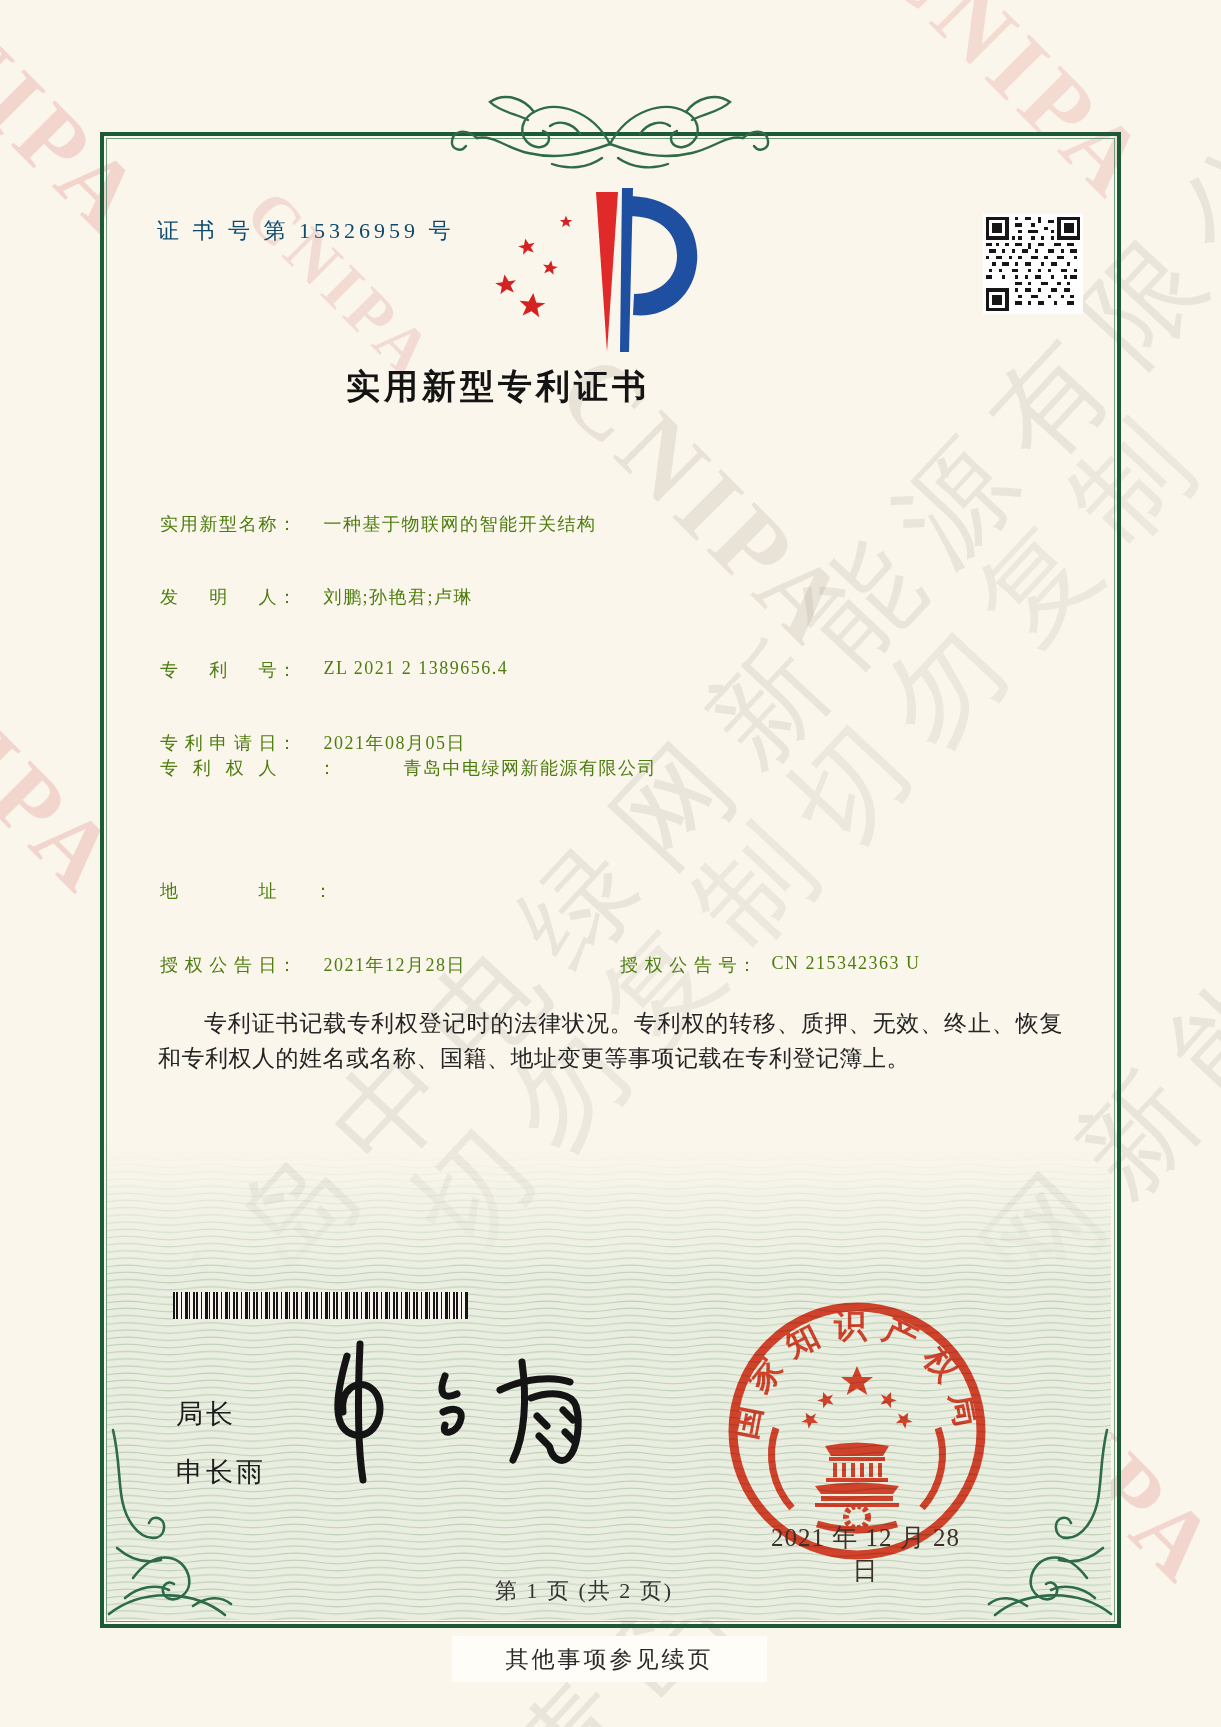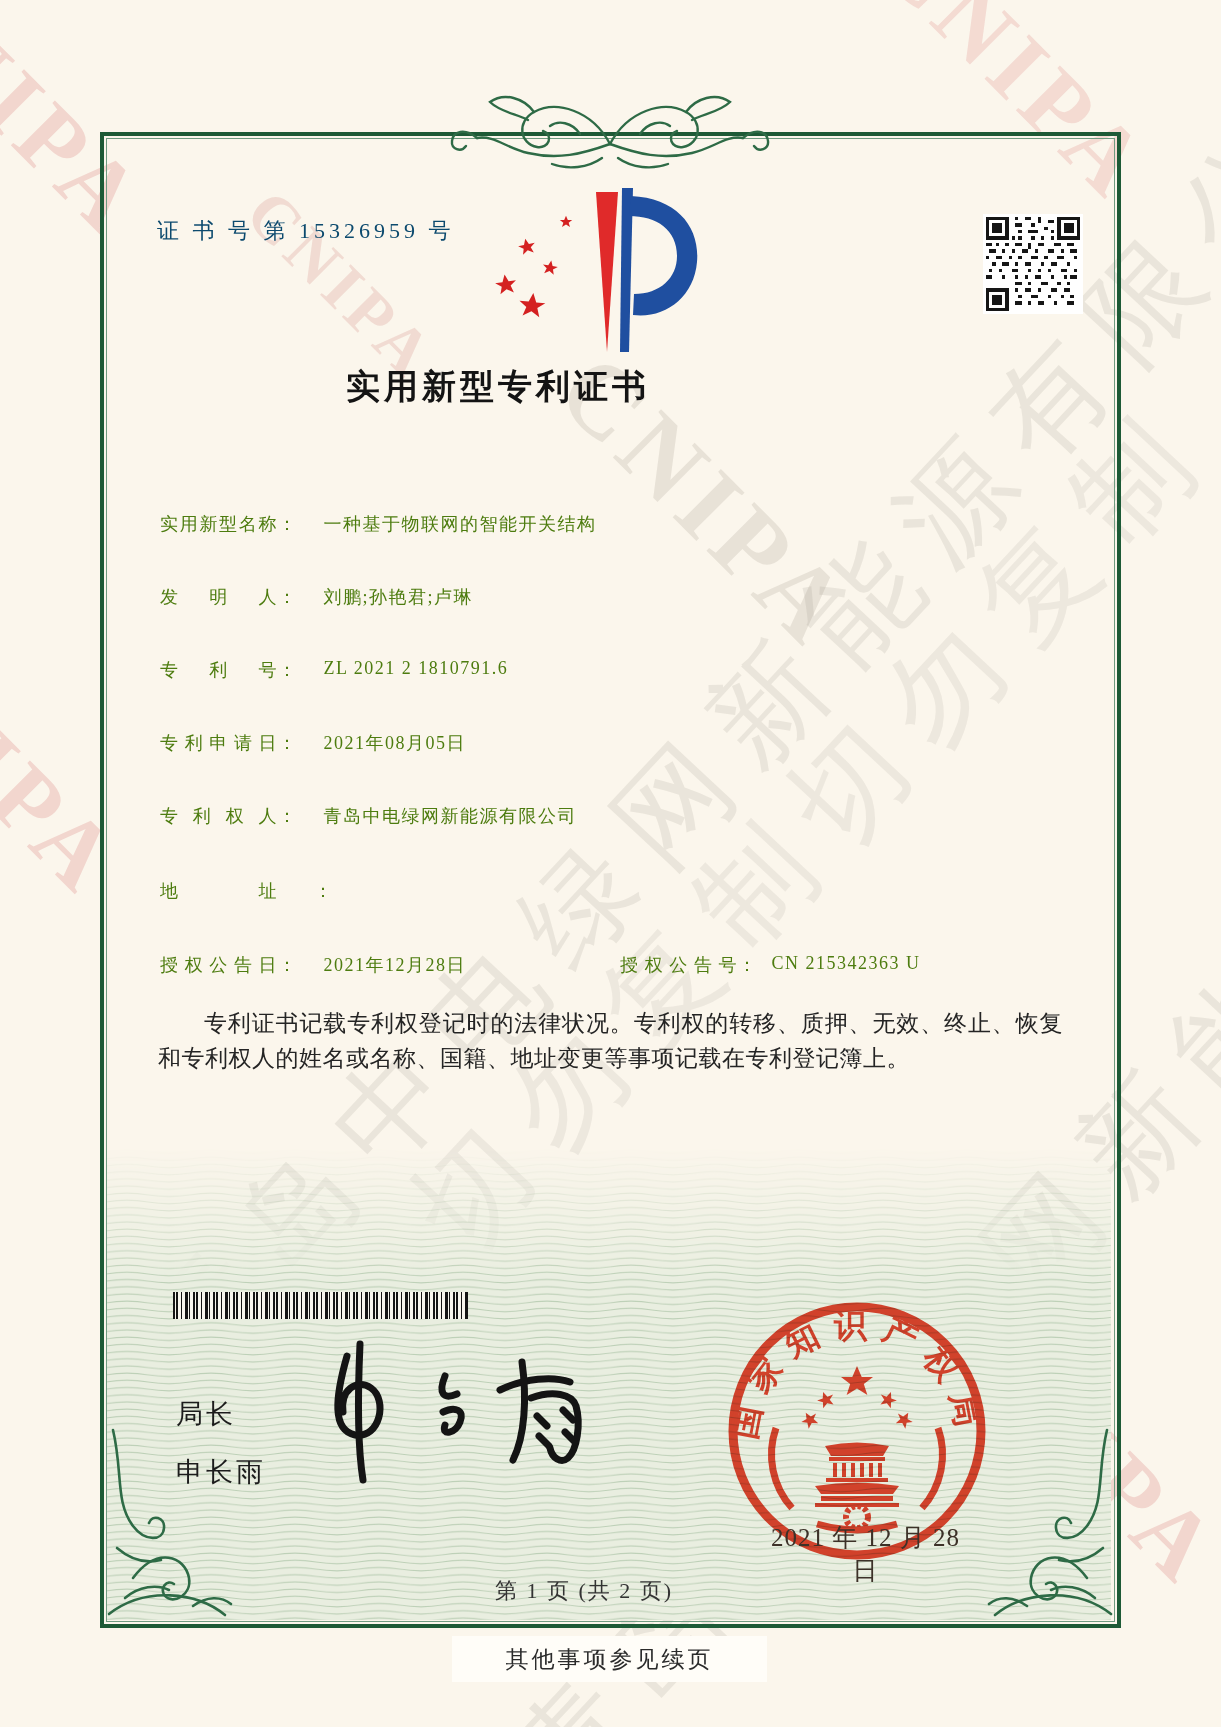--- a/index.html
+++ b/index.html
@@ -171,28 +171,28 @@
   <span class="val">一种基于物联网的智能开关结构</span>
 </div>
 <div class="frow" style="top:585px;">
   <span class="lbl">发明人</span>
     <span class="colon">：</span>
   <span class="val">刘鹏;孙艳君;卢琳</span>
 </div>
 <div class="frow" style="top:658px;">
   <span class="lbl">专利号</span>
     <span class="colon">：</span>
-  <span class="val">ZL 2021 2 1810791.6</span>
+  <span class="val">ZL 2021 2 1389656.4</span>
 </div>
 <div class="frow" style="top:731px;">
   <span class="lbl">专利申请日</span>
     <span class="colon">：</span>
   <span class="val">2021年08月05日</span>
 </div>
-<div class="frow" style="top:804px;">
+<div class="frow" style="top:756px;gap:40px;">
   <span class="lbl">专利权人</span>
     <span class="colon">：</span>
   <span class="val">青岛中电绿网新能源有限公司</span>
 </div>
 <div class="frow" style="top:879px;gap:36px;">
   <span class="lbl">地址</span>
     <span class="colon">：</span>
 </div>
 <div class="frow" style="top:953px;">
   <span class="grant-g1">

